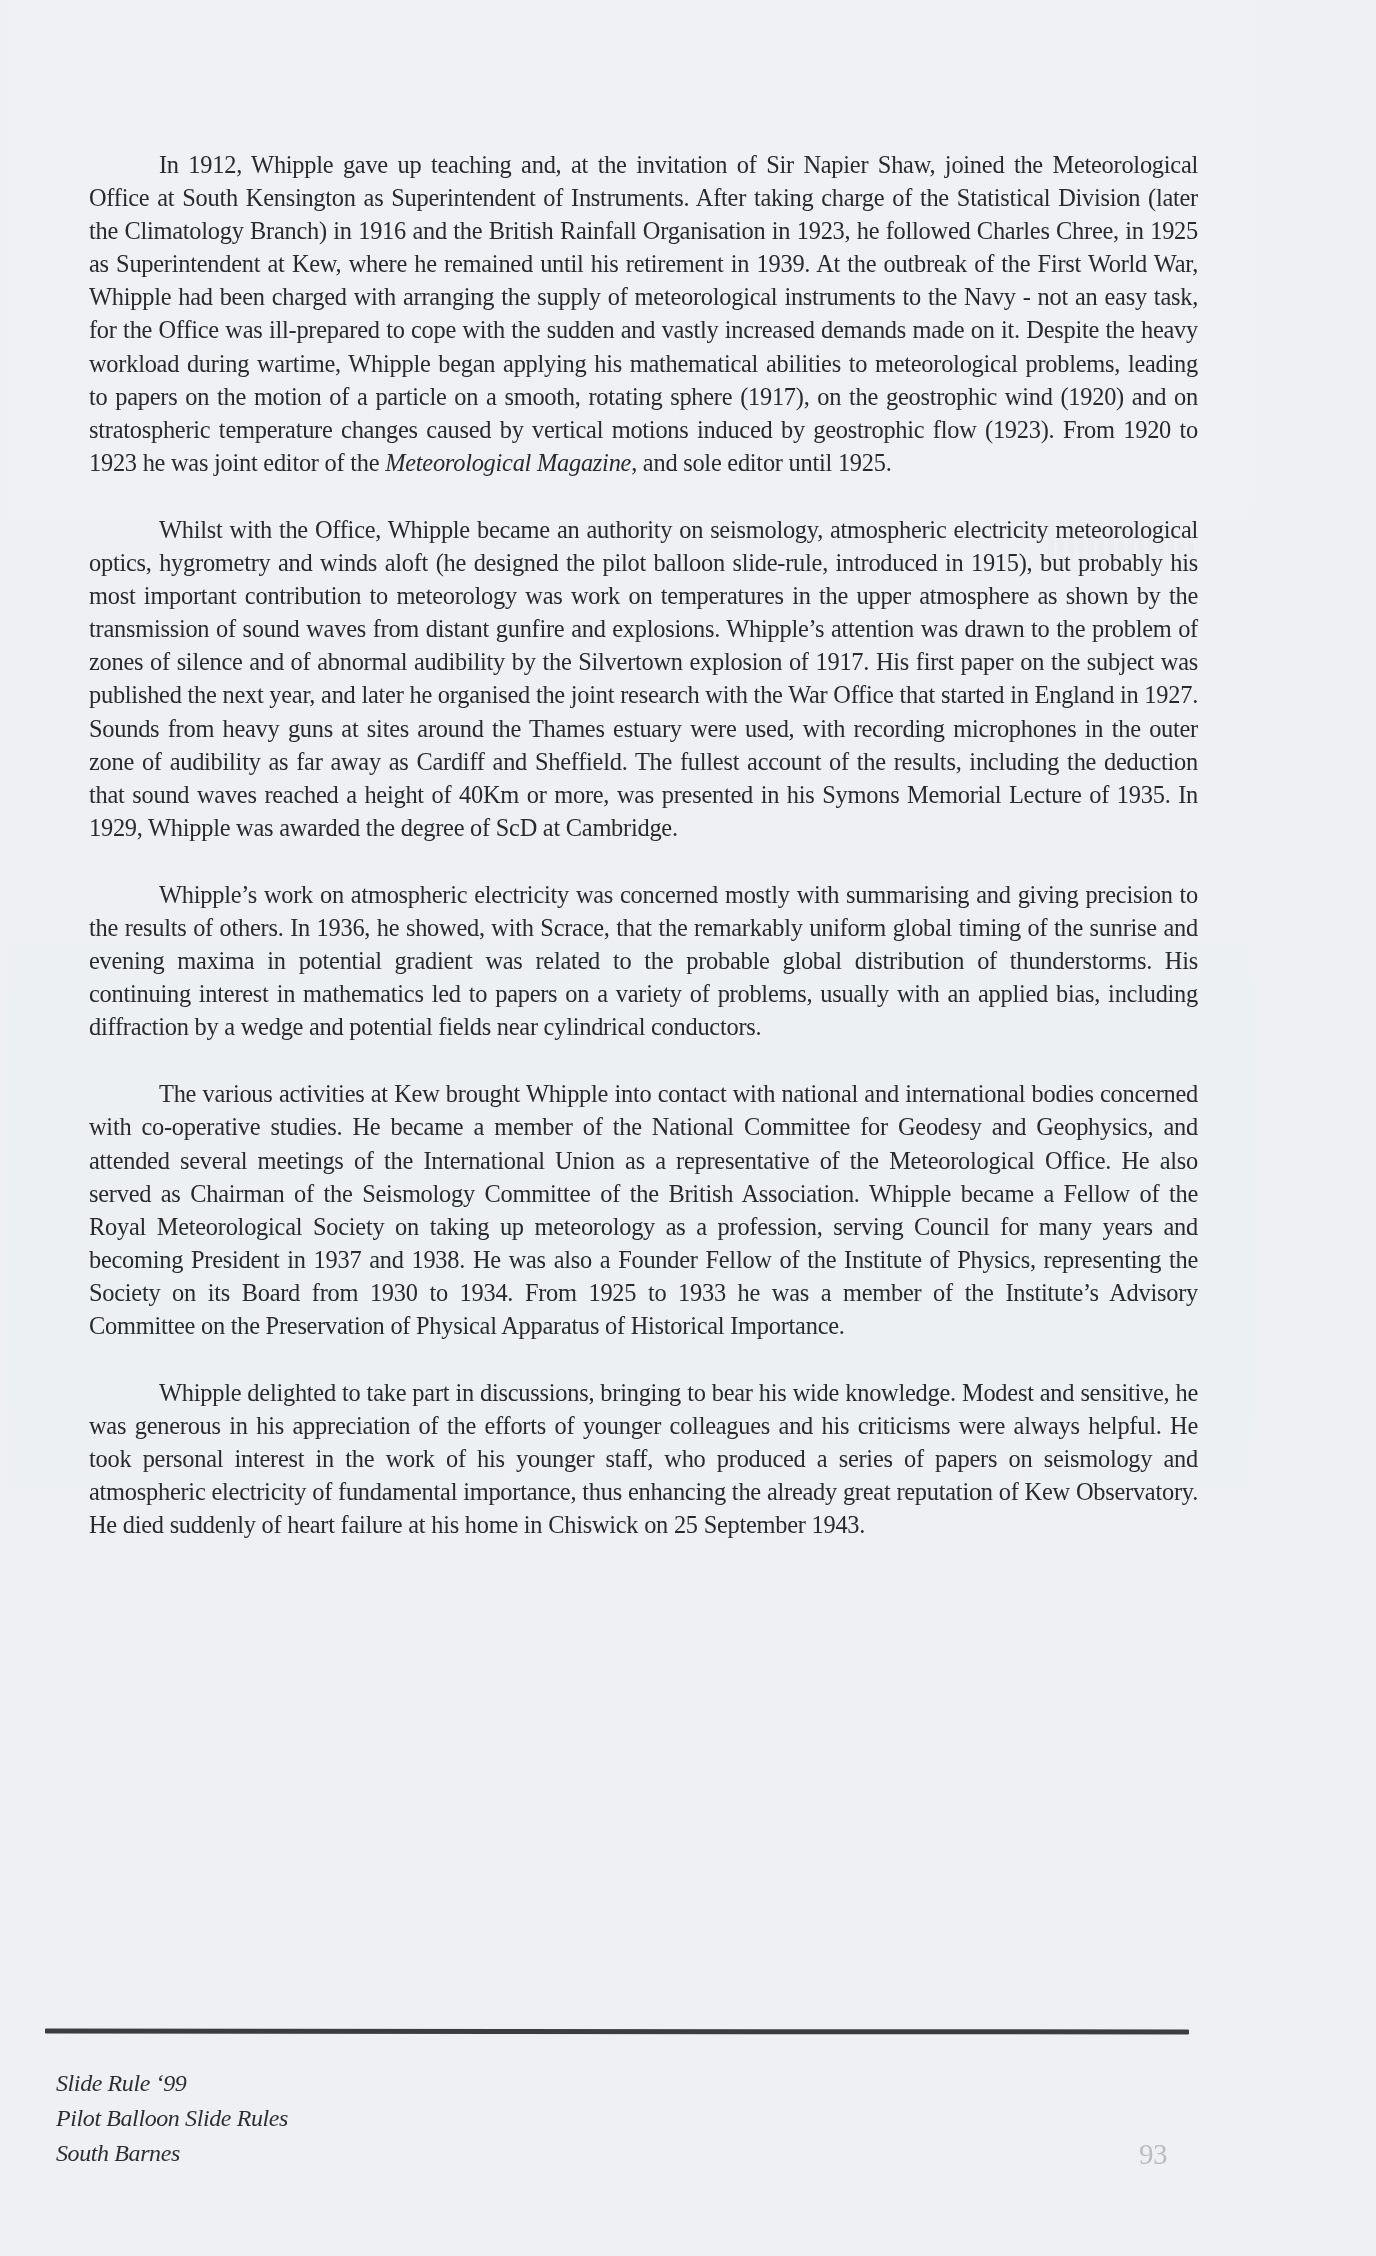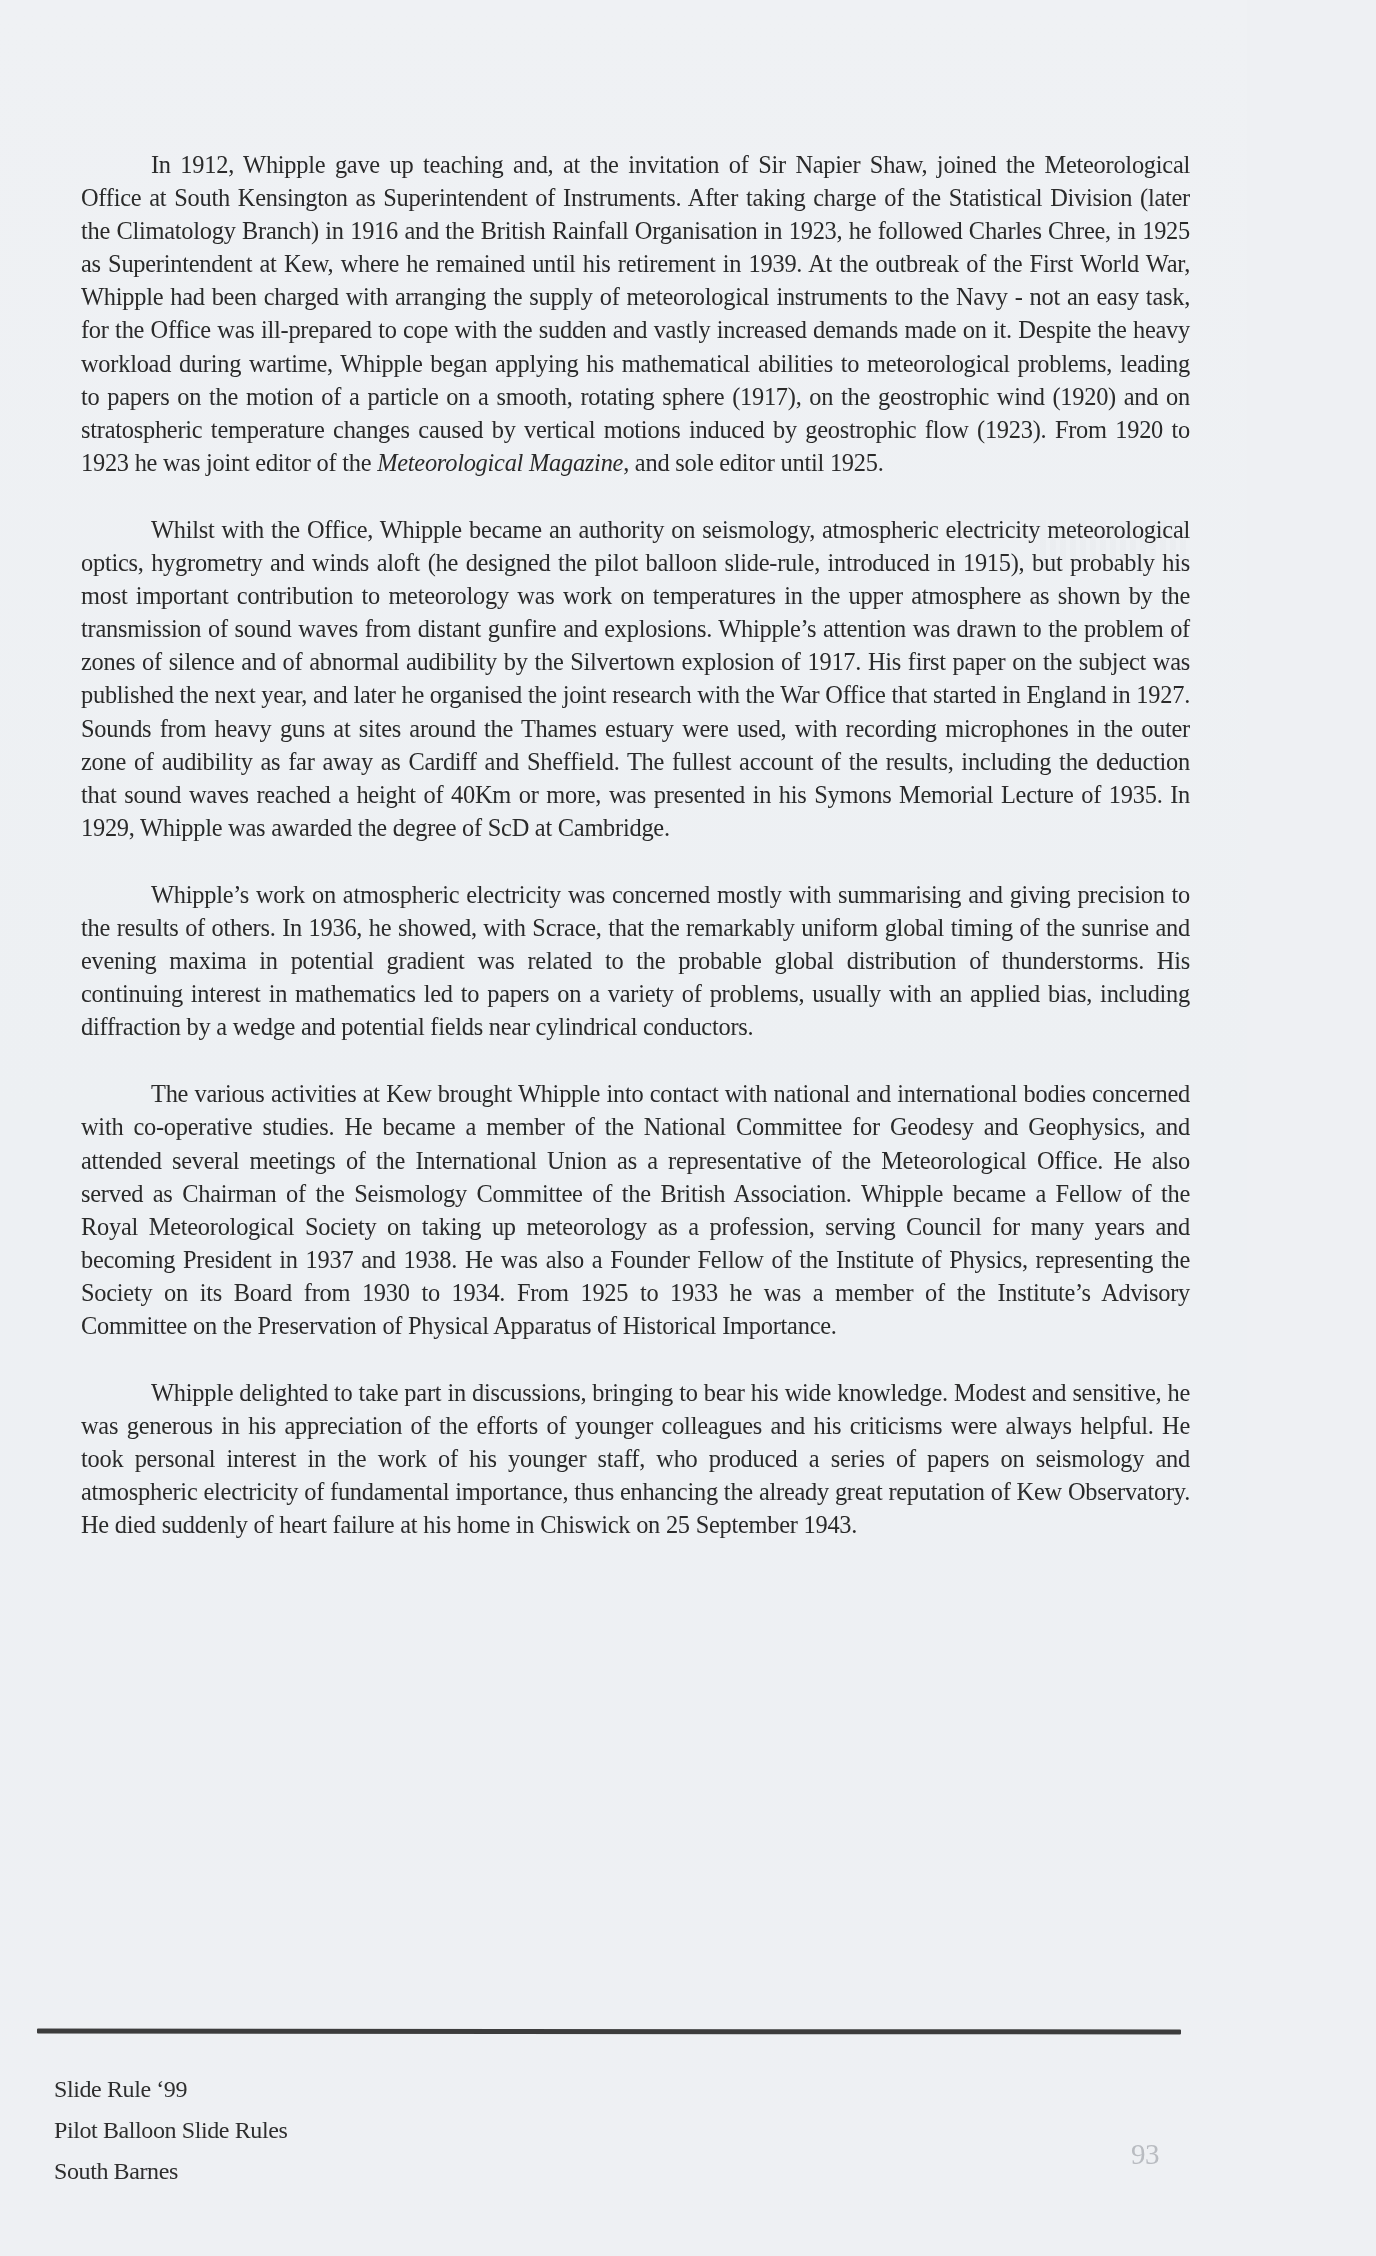--- a/index.html
+++ b/index.html
@@ -10,21 +10,21 @@
       width: 1376px;
       height: 2256px;
       background: #eef0f3;
       position: relative;
       overflow: hidden;
       font-family: "Liberation Serif", "DejaVu Serif", serif;
       color: #2a2a2a;
     }
     .page {
       position: absolute;
-      left: 0; top: 0;
+      left: 8px; top: 0;
       width: 1240px;
       height: 2256px;
       background: linear-gradient(180deg, #eff1f4 0%, #edf0f3 50%, #eef0f3 100%);
       padding-left: 7px;
     }
     .body-text {
       position: absolute;
       left: 81px;
       top: 148px;
       width: 1109px;
@@ -78,21 +78,21 @@
     }
     .footer-left {
       position: absolute;
       left: 48px;
       top: 2066px;
       font-size: 24px;
       line-height: 35px;
       letter-spacing: -0.4px;
       color: #2e2e2e;
     }
-    .footer-left div { margin: 6px; }
+    .footer-left div { margin: 0; font-style: italic; }
     .page-number {
       position: absolute;
       left: 1131px;
       top: 2138px;
       font-size: 29px;
       color: #b9bcc1;
       letter-spacing: -0.5px;
     }
     .ghost {
       position: absolute;

